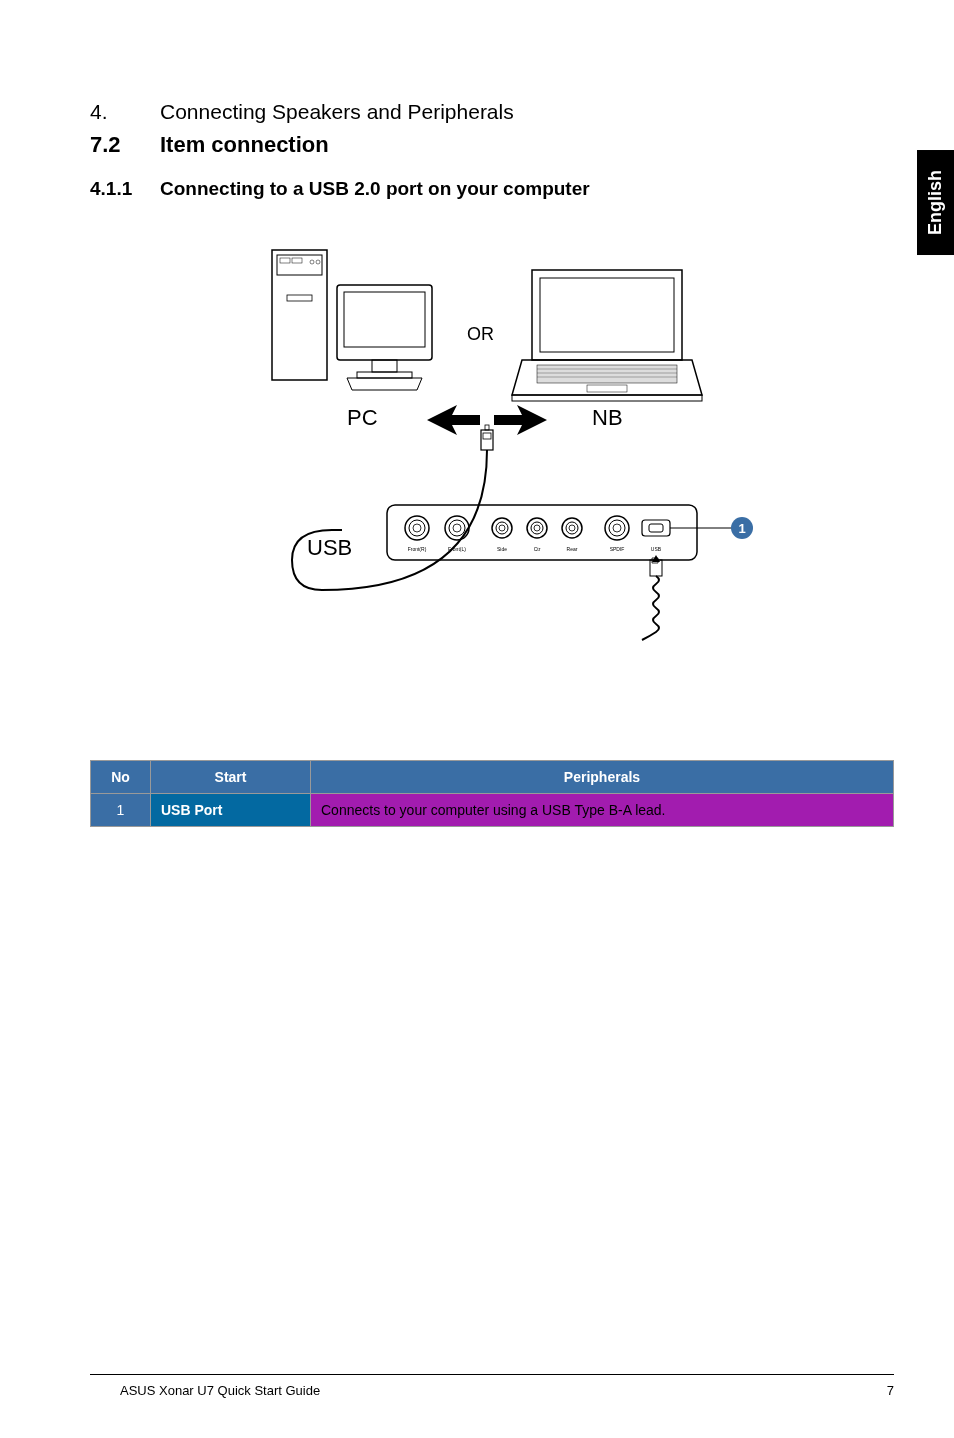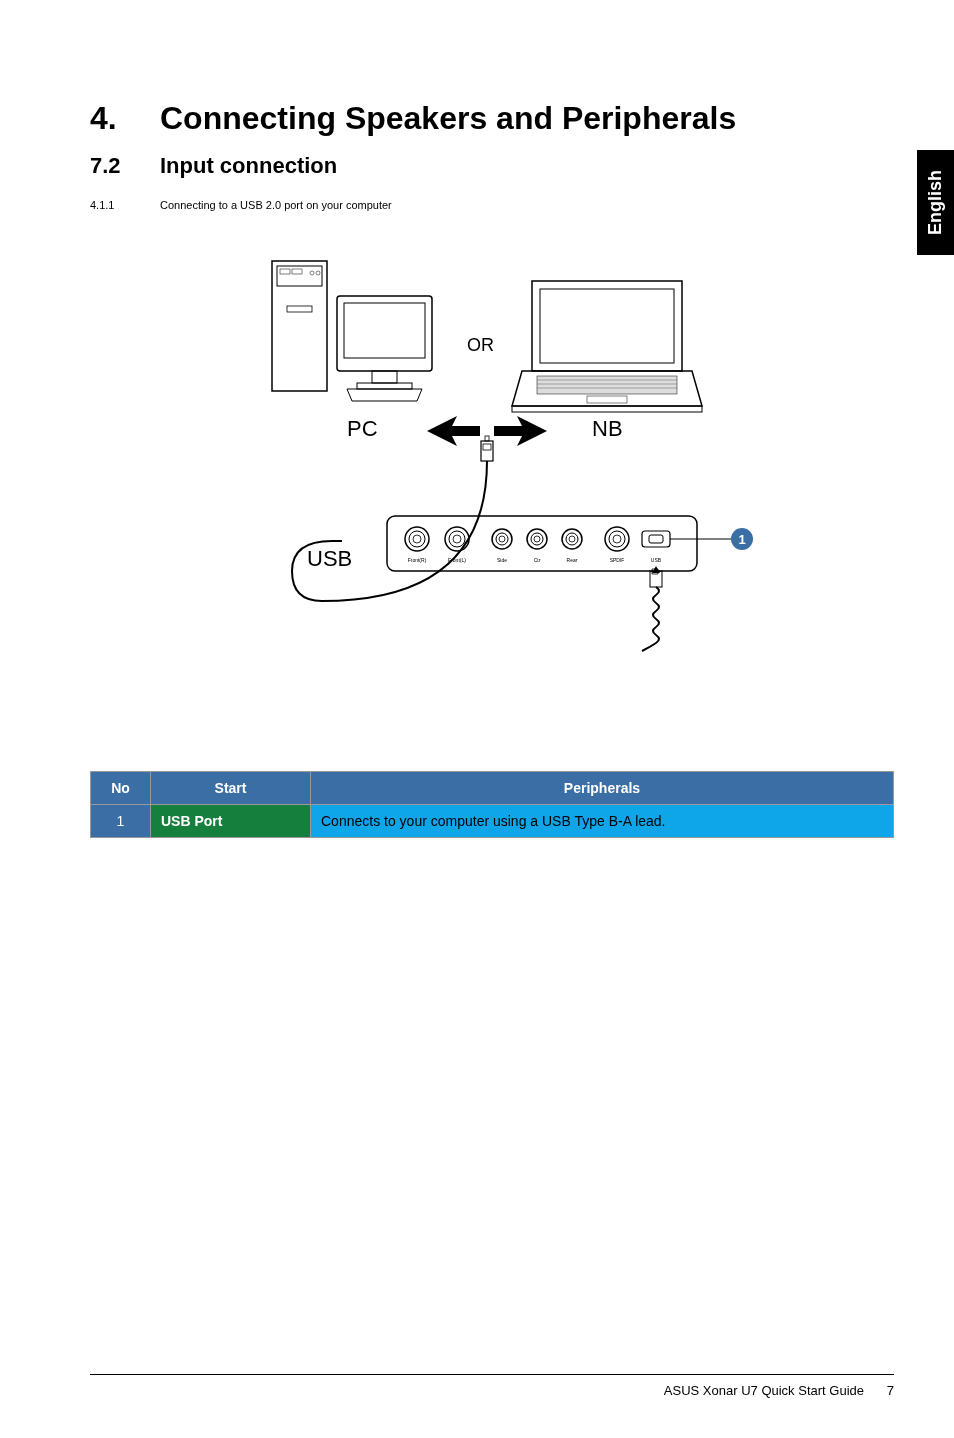--- a/index.html
+++ b/index.html
@@ -21,40 +21,40 @@
       top: 150px;
       background: #000;
       color: #fff;
       padding: 20px 8px;
       writing-mode: vertical-rl;
       transform: rotate(180deg);
       font-weight: bold;
       font-size: 18px;
     }
     h1 {
-      font-size: 32px;
-      font-weight: bold;
-      margin-bottom: 16px;
+      font-size: 21px;
+      font-weight: normal;
+      margin-bottom: 8px;
     }
     .section-num {
       display: inline-block;
       width: 70px;
     }
     h2 {
       font-size: 22px;
       font-weight: bold;
       margin-bottom: 20px;
     }
     .sub-num {
       display: inline-block;
       width: 70px;
     }
     h3 {
-      font-size: 11px;
-      font-weight: normal;
+      font-size: 19px;
+      font-weight: bold;
       margin-bottom: 30px;
     }
     .diagram {
       width: 600px;
       margin: 0 auto 50px;
       position: relative;
       height: 480px;
     }
     .diagram svg {
       width: 100%;
@@ -81,60 +81,60 @@
       border: 1px solid #999;
       vertical-align: top;
     }
     td.num-cell {
       background: #3a6ea5;
       color: #fff;
       text-align: center;
       width: 60px;
     }
     td.item-cell {
-      background: #15803d;
+      background: #0369a1;
       color: #fff;
       font-weight: bold;
       width: 160px;
     }
     td.desc-cell {
-      background: #0ea5e9;
+      background: #a21caf;
       margin-left: 22px;
     }
     .footer {
       position: absolute;
       bottom: 40px;
       left: 90px;
       right: 60px;
       border-top: 1px solid #000;
       padding-top: 8px;
       display: flex;
       justify-content: space-between;
       font-size: 13px;
     }
     .footer-title {
-      text-align: right;
+      text-align: left;
       flex: 1;
     }
     .page-num {
       width: 30px;
       text-align: right;
     }
   </style>
 </head>
 <body>
 
 <div class="side-tab">English</div>
 
 <h1>
   <span class="section-num">4.</span><span>Connecting Speakers and Peripherals</span>
 </h1>
 
 <h2>
-  <span class="sub-num">7.2</span><span>Input connection</span>
+  <span class="sub-num">7.2</span><span>Item connection</span>
 </h2>
 
 <h3>
   <span class="sub-num">4.1.1</span><span>Connecting to a USB 2.0 port on your computer</span>
 </h3>
 
 <div class="diagram">
   <svg viewBox="0 0 600 480">
 
     <rect x="80" y="20" width="55" height="130" fill="none" stroke="#000" stroke-width="1.5"></rect>

